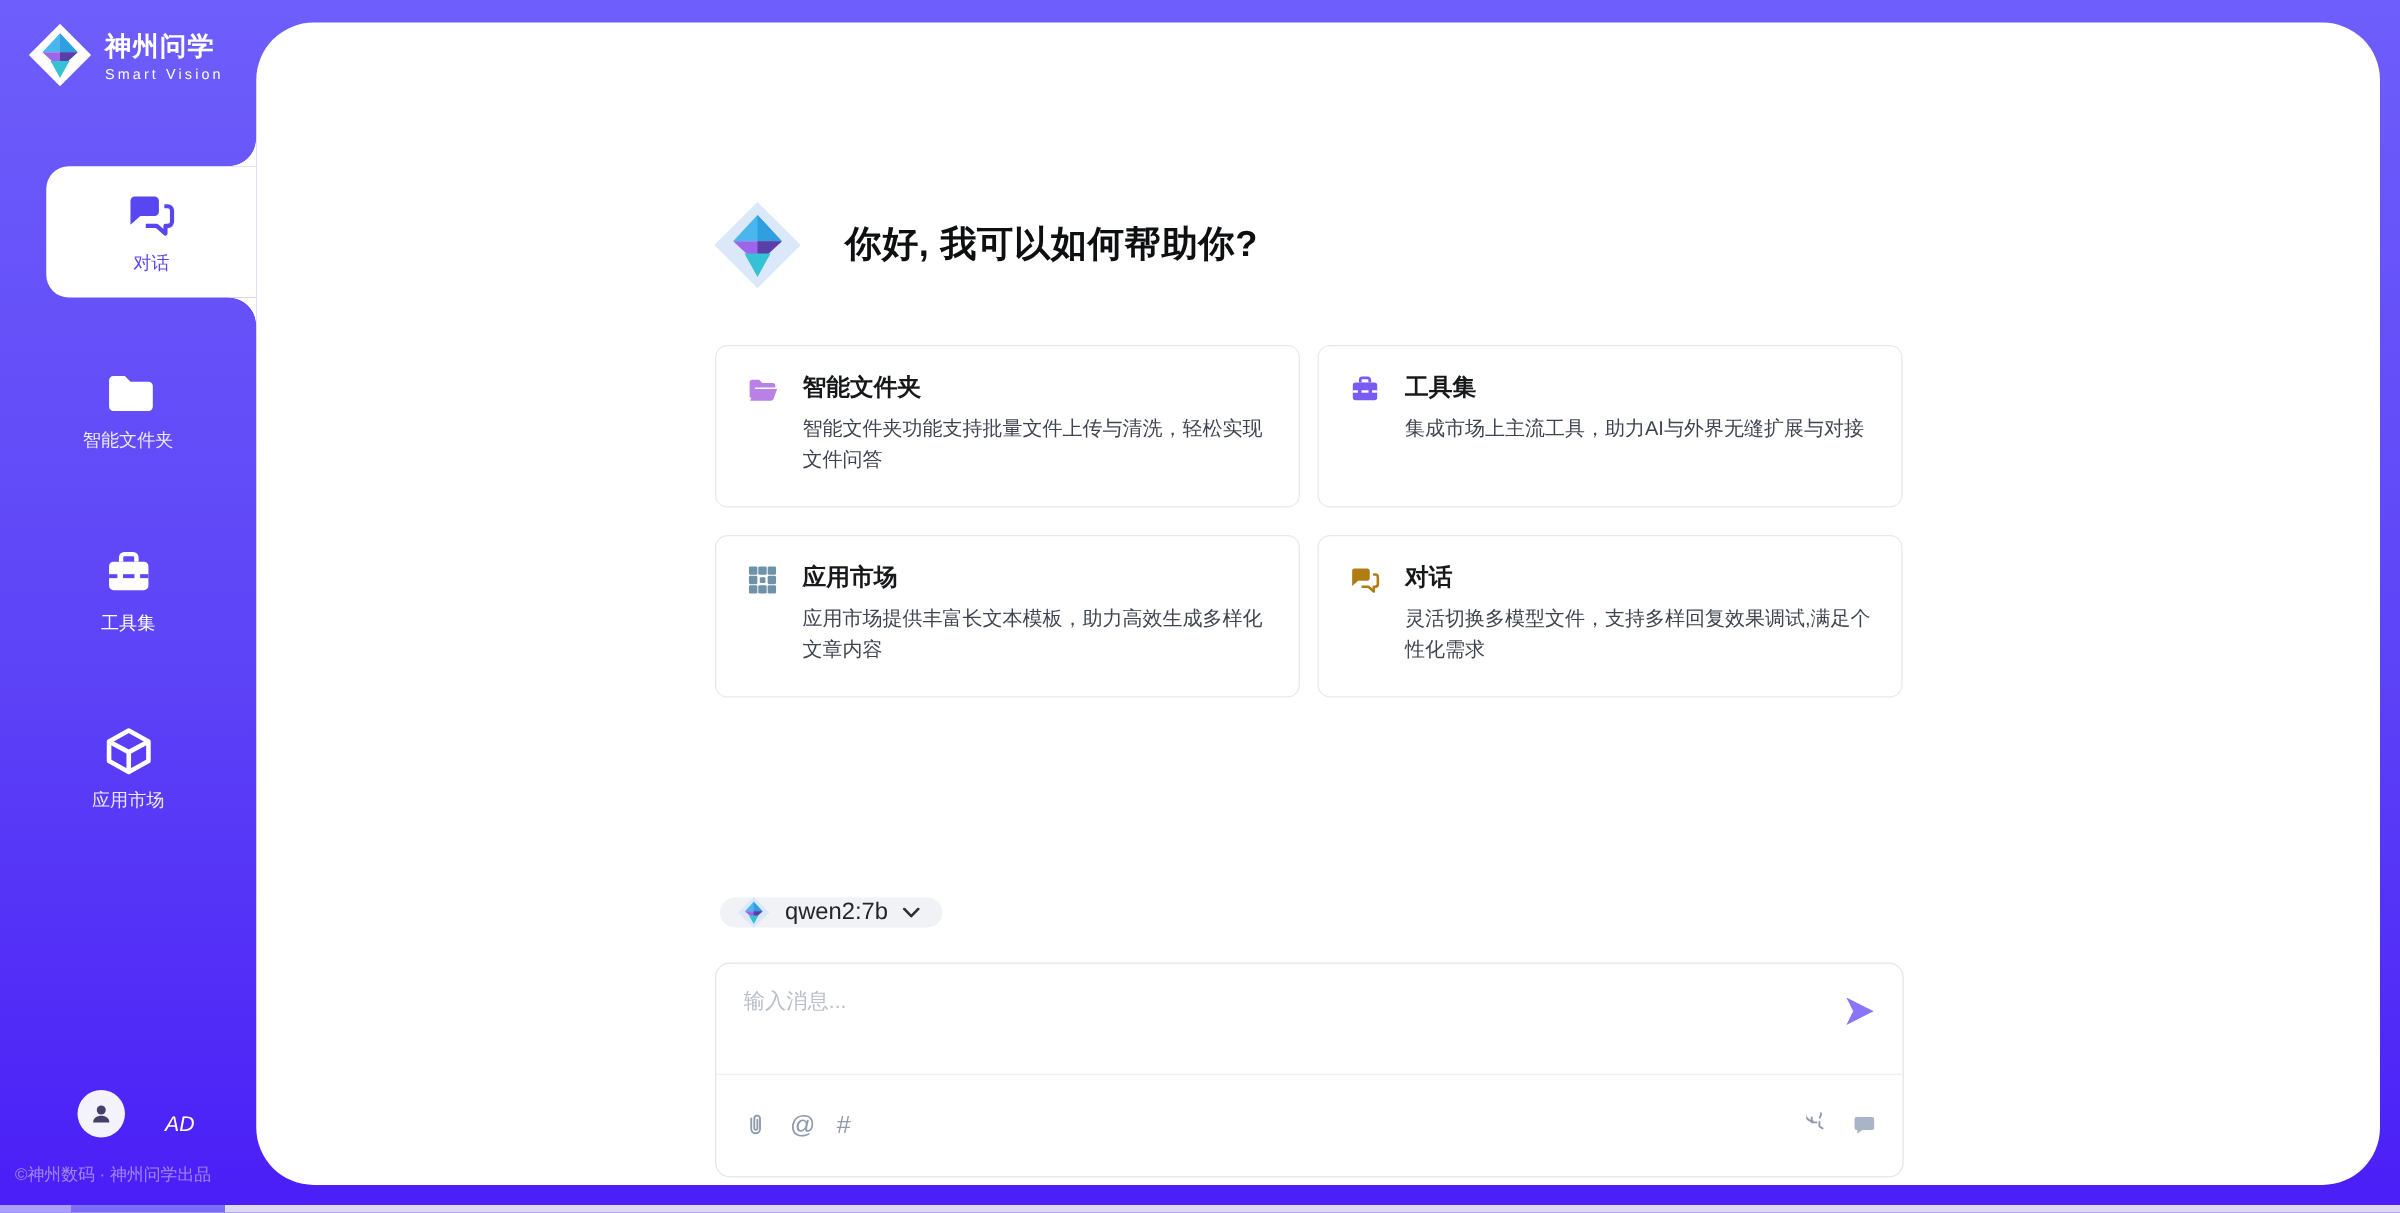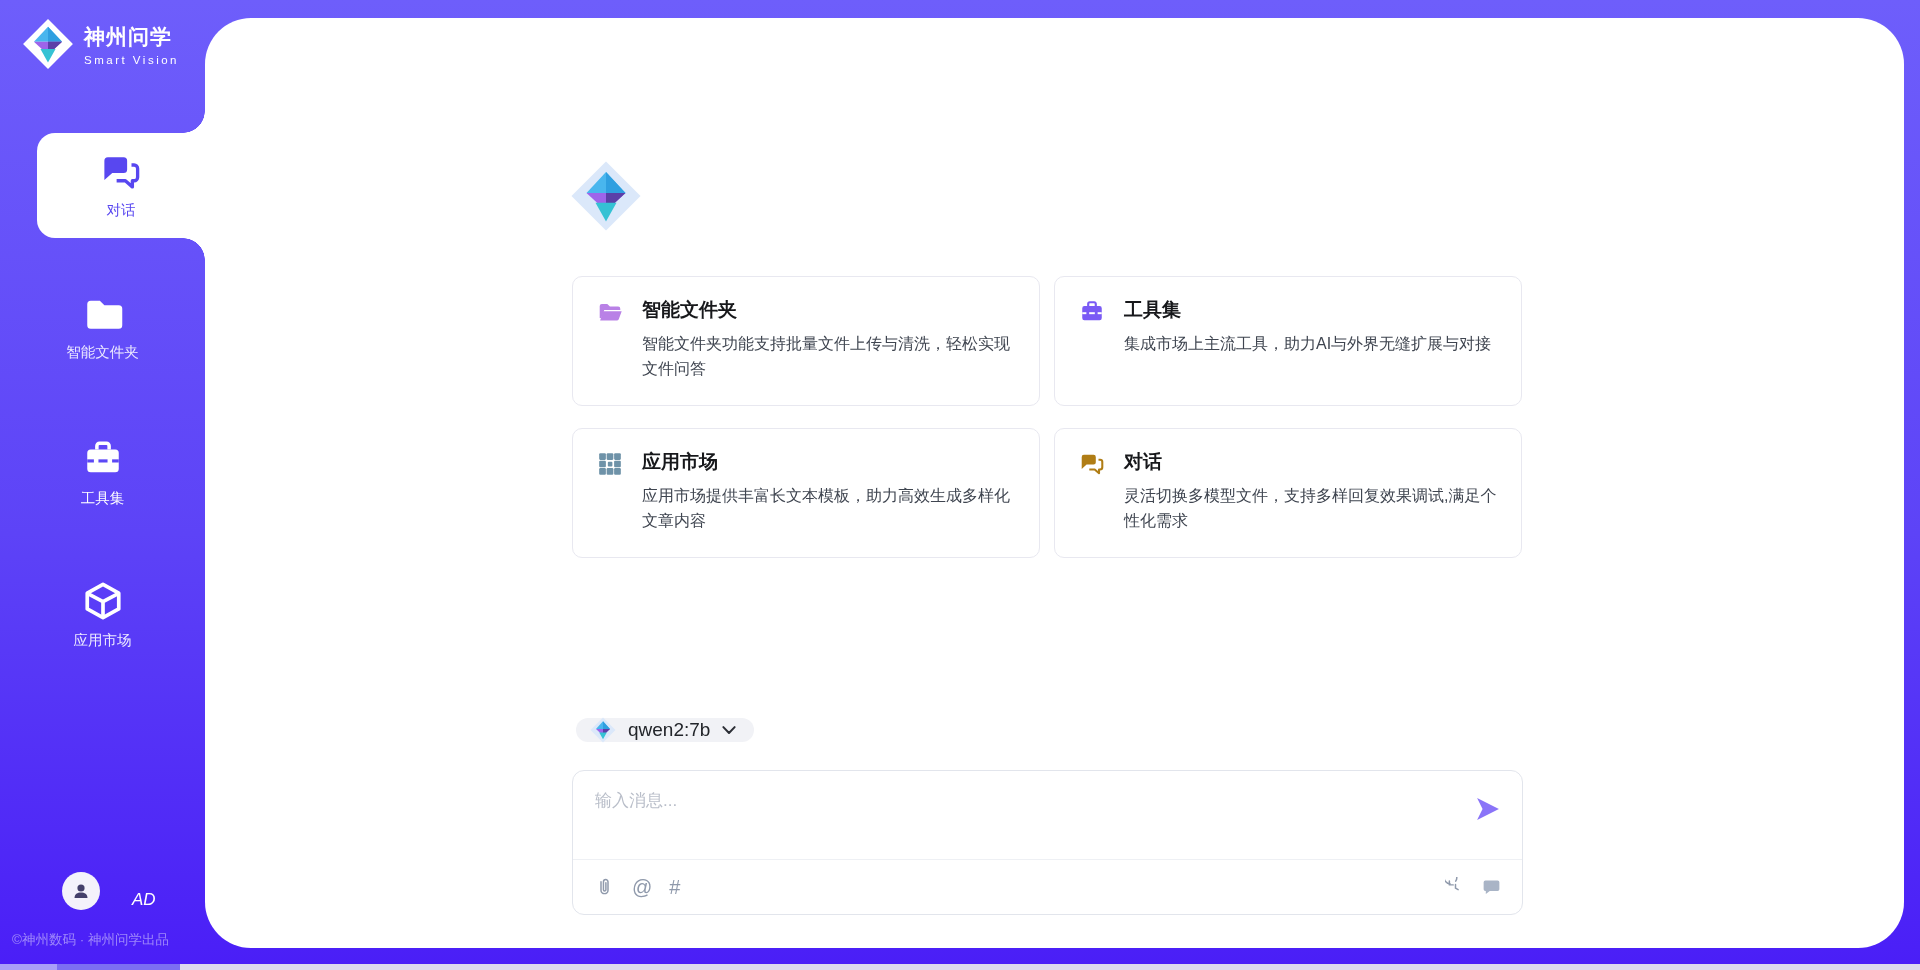--- a/index.html
+++ b/index.html
@@ -66,21 +66,21 @@
 
   
   .model-pill { position:absolute; left:576px; top:718px; height:24px;
     background:#f1f2f6; border-radius:20px; display:flex; align-items:center;
     gap:12px; padding:0 18px 0 14px; cursor:pointer; }
   .model-pill svg.mini-logo { width:26px; height:26px; }
   .model-name { font-size:19px; color:#22252a; }
   .model-pill .chev { width:14px; height:9px; }
 
   
-  .composer { position:absolute; left:572px; top:770px; width:951px; height:145px;
+  .composer { position:absolute; left:572px; top:770px; width:951px; height:172px;
     background:#fff; border:1px solid #e2e5ec; border-radius:12px; }
   .composer-input { position:absolute; left:22px; top:18px; right:70px; height:60px;
     font-size:17px; color:#b9bec9; cursor:text; }
   .send-btn { position:absolute; right:20px; top:26px; width:28px; height:24px; cursor:pointer; }
   .composer-divider { position:absolute; left:0; right:0; top:88px; height:1px; background:#eef0f4; }
   .composer-toolbar { position:absolute; left:20px; right:20px; top:89px; bottom:0;
     display:flex; align-items:center; color:#8f99ab; }
   .tool-left { display:flex; align-items:center; gap:17px; }
   .tool-right { margin-left:auto; display:flex; align-items:center; gap:14px; }
   .tool-ic { width:22px; height:22px; cursor:pointer; display:flex; align-items:center;
@@ -166,20 +166,21 @@
 
 <div class="greeting">
   <svg class="greeting-logo" viewBox="0 0 48 48">
     <polygon points="24,1 47,24 24,47 1,24" fill="#dbe8fa"></polygon>
     <polygon points="24,8 37,22 11,22" fill="#49b6ee"></polygon>
     <polygon points="24,8 37,22 24,22" fill="#2f9fe0"></polygon>
     <polygon points="11,22 37,22 24,34" fill="#9e64ea"></polygon>
     <polygon points="24,22 37,22 24,34" fill="#5b3fa8"></polygon>
     <polygon points="17,28.5 31,28.5 24,41" fill="#35c2d4"></polygon>
   </svg>
+  <div class="greeting-title">你好, 我可以如何帮助你?</div>
 </div>
 
 <div class="cards">
 
   <div class="card">
     <div class="card-icon" style="color: rgb(185, 129, 230);">
       <svg viewBox="0 0 24 24" fill="currentColor">
         <path d="M2.5,6.5 a2,2 0 0 1 2,-2 h5 l2.4,2.4 h7.6 a2,2 0 0 1 2,2 v1.2 h-14.8 l-2.7,7.5 h-1.5 z"></path>
         <path d="M5.6,11.2 h17.2 l-2.7,7.4 a2,2 0 0 1 -1.9,1.3 H2.9 z"></path>
       </svg>

